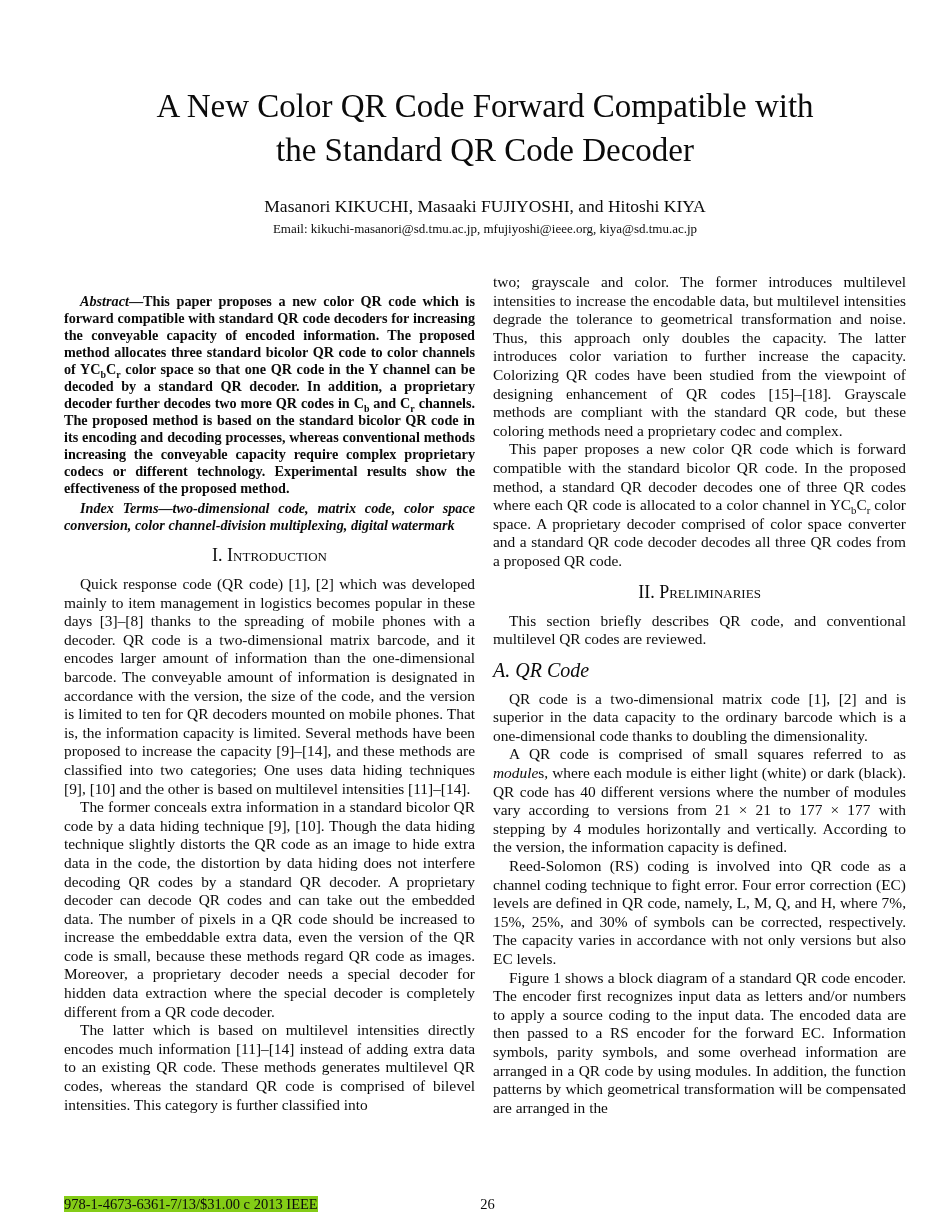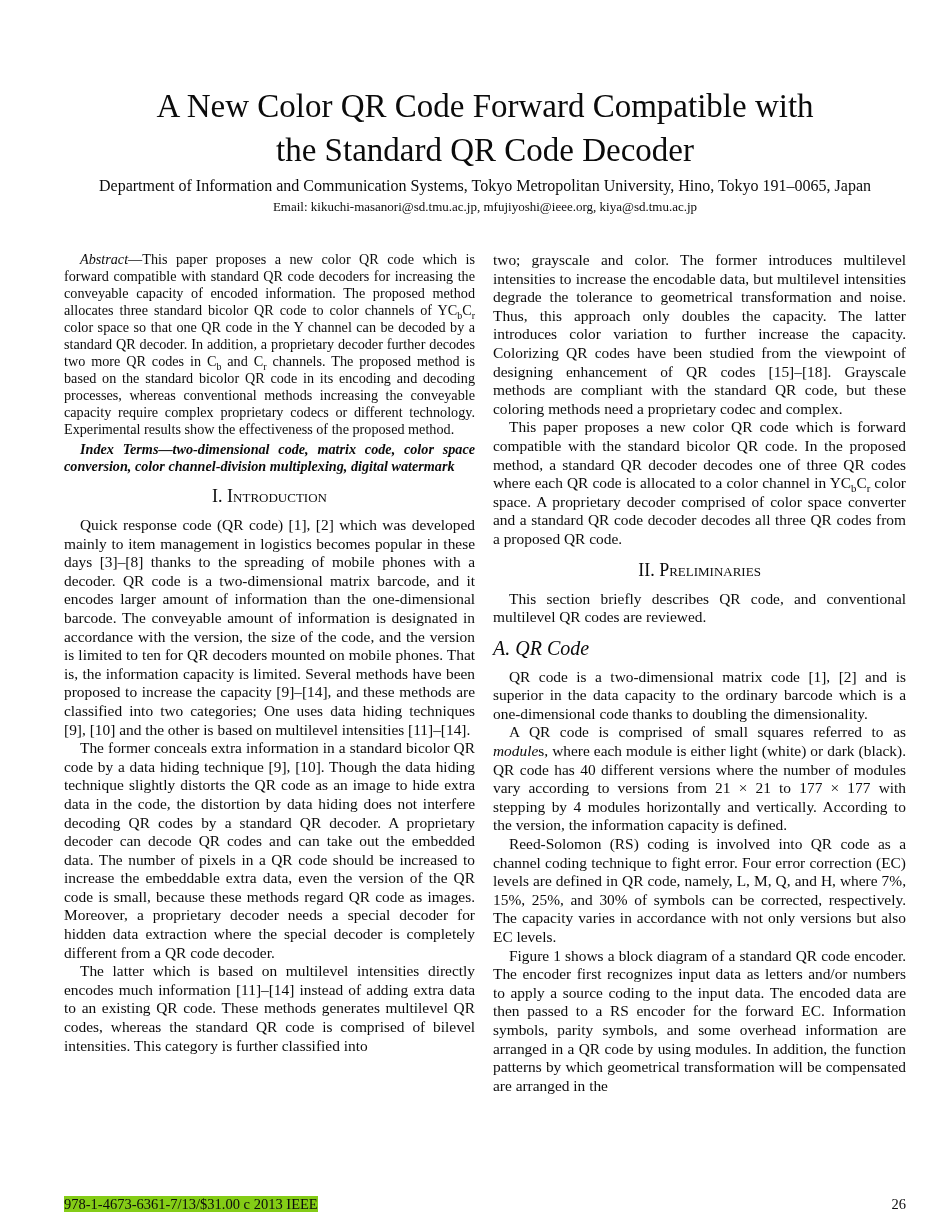--- a/index.html
+++ b/index.html
@@ -48,21 +48,22 @@
   .col { text-align:justify; }
   .col p {
     margin:0;
     font-size:15.4px;
     line-height:18.6px;
     text-indent:16px;
   }
   p.abstract {
     font-size:14.2px;
     line-height:17px;
-    font-weight:normal;
+    font-weight:bold;
+    margin-top:20px;
   }
   p.index-terms {
     font-size:14.2px;
     line-height:17px;
     font-weight:bold;
     font-style:italic;
     margin-top:3px;
   }
   p.no-indent { text-indent:0; }
   .sec-heading {
@@ -84,36 +85,36 @@
   sub { font-size:70%; line-height:0; }
   .footer {
     position:absolute;
     left:64px; top:1196px;
     width:842px;
     font-size:14.5px;
   }
   .footer .pageno {
     position:absolute;
     left:5px; right:0;
-    text-align:right;
+    text-align:center;
   }
   .footer .copyright { position:relative; z-index:1; background:#84cc16; }
 </style>
 </head>
 <body>
 
 <div class="page">
   <div class="content">
 
     <h1 class="title">
       <div>A New Color QR Code Forward Compatible with</div>
       <div>the Standard QR Code Decoder</div>
     </h1>
 
-    <div class="affiliation">Department of Information and Communication Systems, Tokyo Metropolitan University, Hino, Tokyo 191–0065, Japan</div>
+    <div class="authors">Masanori KIKUCHI, Masaaki FUJIYOSHI, and Hitoshi KIYA</div>
     <div class="email">Email: kikuchi-masanori@sd.tmu.ac.jp, mfujiyoshi@ieee.org, kiya@sd.tmu.ac.jp</div>
 
     <div class="columns">
 
       <div class="col">
         <p class="abstract"><i>Abstract</i><span>—This paper proposes a new color QR code which is forward compatible with standard QR code decoders for increasing the conveyable capacity of encoded information. The proposed method allocates three standard bicolor QR code to color channels of YC</span><sub>b</sub><span>C</span><sub>r</sub><span> color space so that one QR code in the Y channel can be decoded by a standard QR decoder. In addition, a proprietary decoder further decodes two more QR codes in C</span><sub>b</sub><span> and C</span><sub>r</sub><span> channels. The proposed method is based on the standard bicolor QR code in its encoding and decoding processes, whereas conventional methods increasing the conveyable capacity require complex proprietary codecs or different technology. Experimental results show the effectiveness of the proposed method.</span></p>
         <p class="index-terms">Index Terms—two-dimensional code, matrix code, color space conversion, color channel-division multiplexing, digital watermark</p>
 
         <h2 class="sec-heading">I. Introduction</h2>
         <p>Quick response code (QR code) [1], [2] which was developed mainly to item management in logistics becomes popular in these days [3]–[8] thanks to the spreading of mobile phones with a decoder. QR code is a two-dimensional matrix barcode, and it encodes larger amount of information than the one-dimensional barcode. The conveyable amount of information is designated in accordance with the version, the size of the code, and the version is limited to ten for QR decoders mounted on mobile phones. That is, the information capacity is limited. Several methods have been proposed to increase the capacity [9]–[14], and these methods are classified into two categories; One uses data hiding techniques [9], [10] and the other is based on multilevel intensities [11]–[14].</p>

